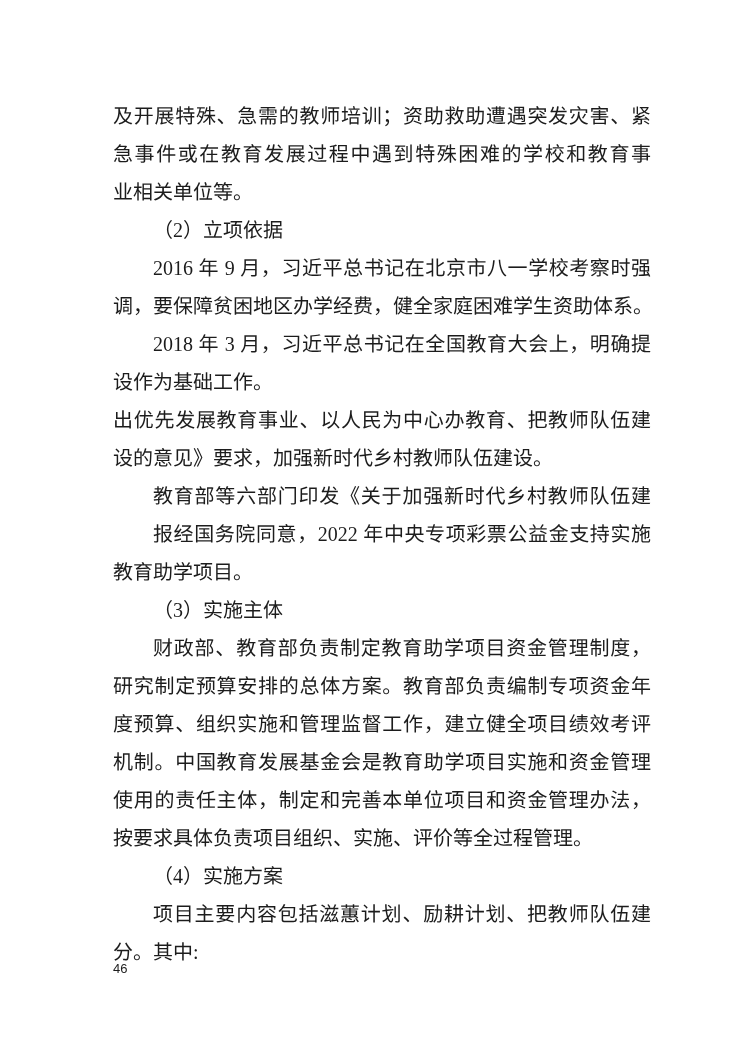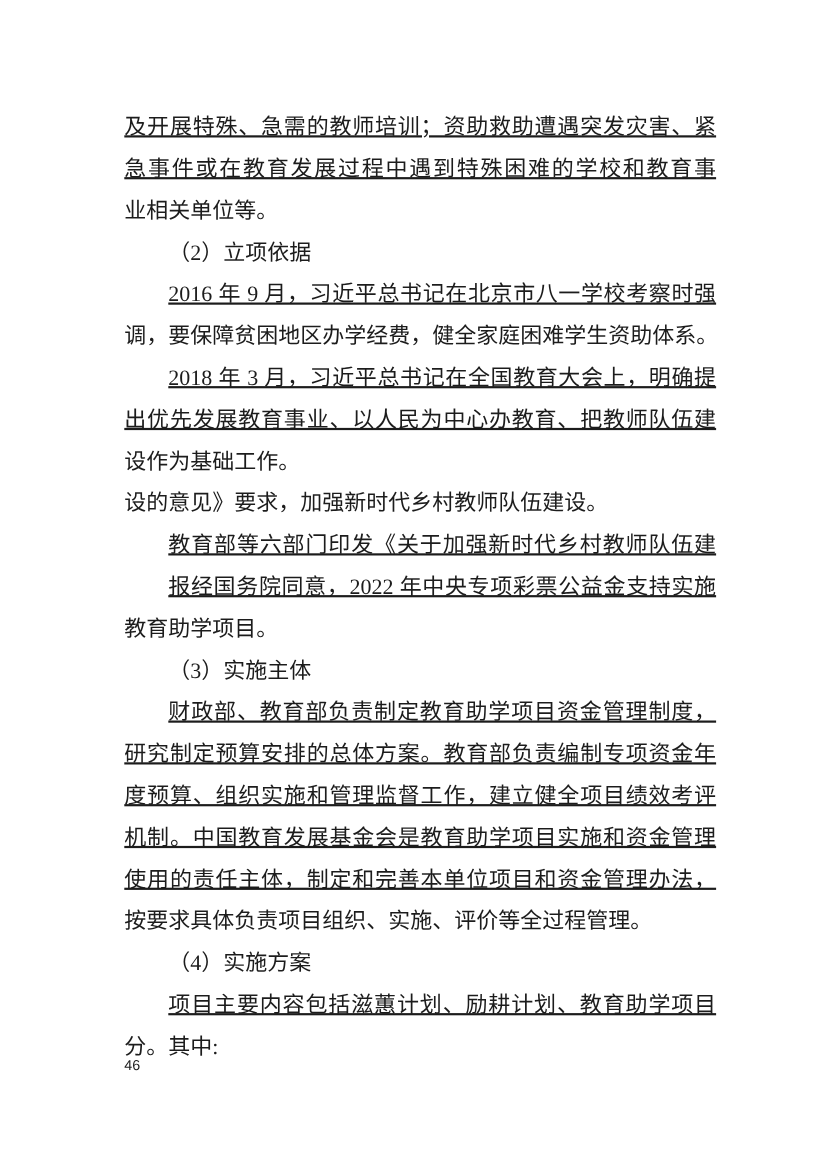--- a/index.html
+++ b/index.html
@@ -28,21 +28,20 @@
     line-height: 38px;
     font-size: 20px;
     white-space: nowrap;
     text-align: left;
   }
   .line.justify {
     white-space: normal;
     text-align: justify;
     text-align-last: justify;
     text-justify: inter-character;
-    text-decoration: underline;
   }
   .line.indent {
     text-indent: 40px;
   }
   .footer {
     position: absolute;
     left: 113px;
     top: 961px;
     width: 538px;
     text-align: left;
@@ -56,32 +55,32 @@
 
 <div class="page">
   <div class="content">
     <div class="line justify">及开展特殊、急需的教师培训；资助救助遭遇突发灾害、紧</div>
     <div class="line justify">急事件或在教育发展过程中遇到特殊困难的学校和教育事</div>
     <div class="line">业相关单位等。</div>
     <div class="line indent">（2）立项依据</div>
     <div class="line indent justify">2016 年 9 月，习近平总书记在北京市八一学校考察时强</div>
     <div class="line">调，要保障贫困地区办学经费，健全家庭困难学生资助体系。</div>
     <div class="line indent justify">2018 年 3 月，习近平总书记在全国教育大会上，明确提</div>
+    <div class="line">设作为基础工作。</div>
     <div class="line justify">出优先发展教育事业、以人民为中心办教育、把教师队伍建</div>
-    <div class="line">设作为基础工作。</div>
     <div class="line">设的意见》要求，加强新时代乡村教师队伍建设。</div>
     <div class="line indent justify">教育部等六部门印发《关于加强新时代乡村教师队伍建</div>
     <div class="line indent justify">报经国务院同意，2022 年中央专项彩票公益金支持实施</div>
     <div class="line">教育助学项目。</div>
     <div class="line indent">（3）实施主体</div>
     <div class="line indent justify">财政部、教育部负责制定教育助学项目资金管理制度，</div>
     <div class="line justify">研究制定预算安排的总体方案。教育部负责编制专项资金年</div>
     <div class="line justify">度预算、组织实施和管理监督工作，建立健全项目绩效考评</div>
     <div class="line justify">机制。中国教育发展基金会是教育助学项目实施和资金管理</div>
     <div class="line justify">使用的责任主体，制定和完善本单位项目和资金管理办法，</div>
     <div class="line">按要求具体负责项目组织、实施、评价等全过程管理。</div>
     <div class="line indent">（4）实施方案</div>
-    <div class="line indent justify">项目主要内容包括滋蕙计划、励耕计划、教育助学项目</div>
+    <div class="line indent justify">项目主要内容包括滋蕙计划、励耕计划、把教师队伍建</div>
     <div class="line">分。其中:</div>
   </div>
 
   <div class="footer">46</div>
 </div>
 
 </body></html>

